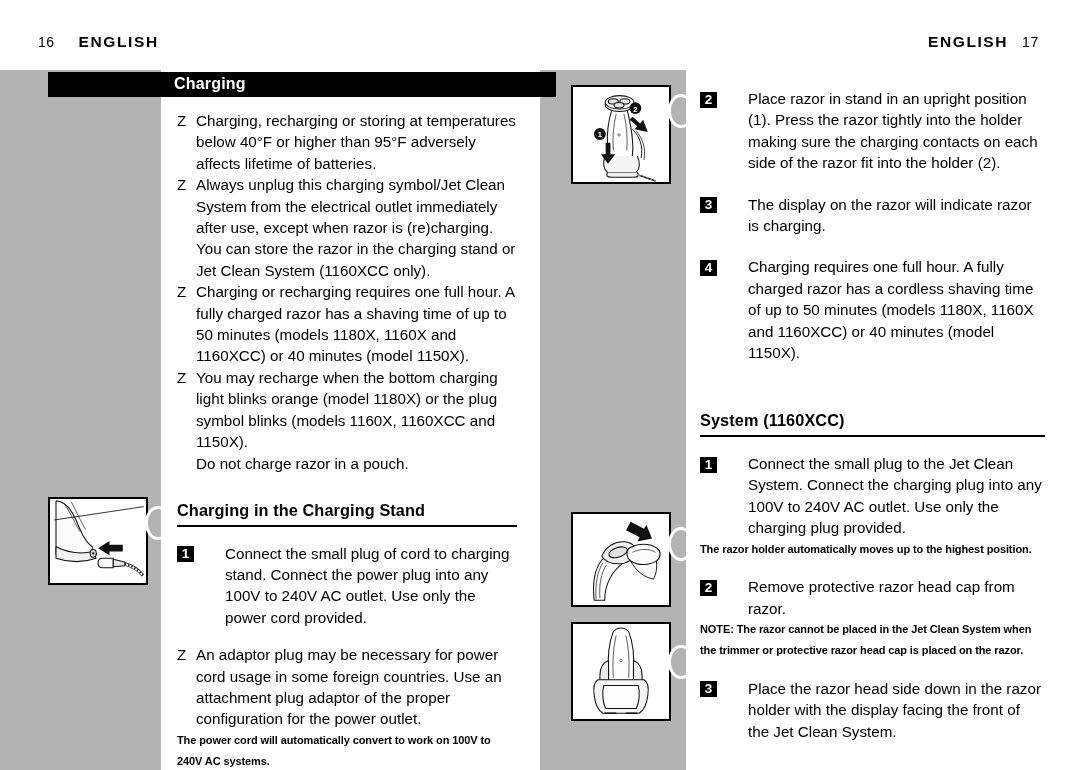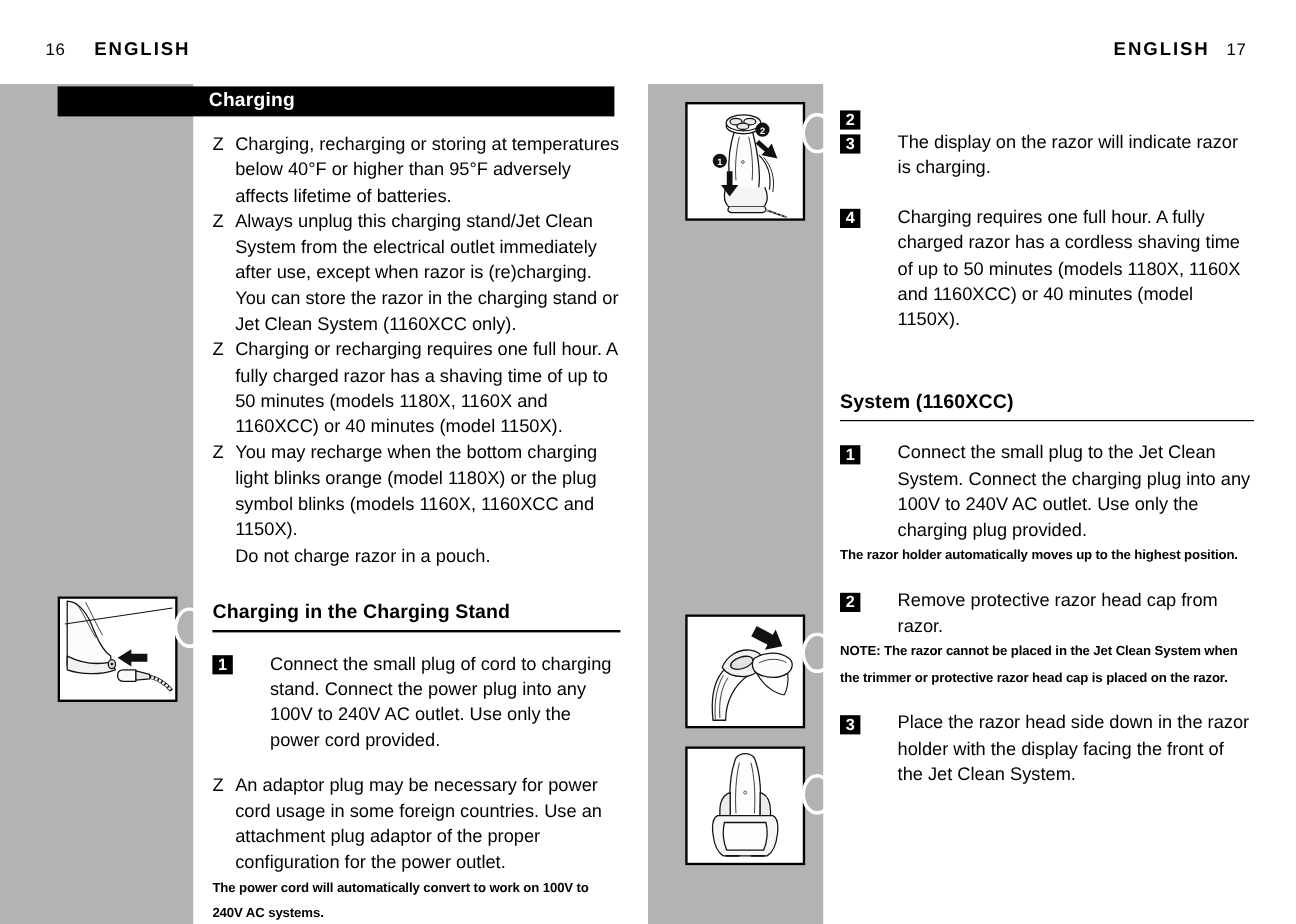--- a/index.html
+++ b/index.html
@@ -44,21 +44,21 @@
     letter-spacing: 0.5px;
     font-size: 14px;
   }
   #runhead-left .folio  { margin-right: 24px; }
   #runhead-right .folio { margin-left: 14px; }
 
   
   #chapter-bar {
     position: absolute;
     left: 48px; top: 72px;
-    width: 464px; height: 25px;
+    width: 508px; height: 25px;
     background: #000000;
   }
   #chapter-bar .bar-title {
     position: absolute;
     left: 126px; top: 3px;
     color: #ffffff;
     font-size: 16px;
     font-weight: bold;
     letter-spacing: 0.2px;
   }
@@ -183,21 +183,21 @@
 
   <div class="col" id="col-left">
 
     <p class="bullet">
       <span class="mk">Z</span>
       <span>Charging, recharging or storing at temperatures below 40°F or higher than 95°F adversely affects lifetime of batteries.</span>
     </p>
 
     <p class="bullet">
       <span class="mk">Z</span>
-      <span>Always unplug this charging stand/Jet Clean System from the electrical outlet immediately after use, except when razor is (re)charging. You can store the razor in the charging stand or Jet Clean System (1160XCC only).</span>
+      <span>Always unplug this charging symbol/Jet Clean System from the electrical outlet immediately after use, except when razor is (re)charging. You can store the razor in the charging stand or Jet Clean System (1160XCC only).</span>
     </p>
 
     <p class="bullet">
       <span class="mk">Z</span>
       <span>Charging or recharging requires one full hour. A fully charged razor has a shaving time of up to 50 minutes (models 1180X, 1160X and 1160XCC) or 40 minutes (model 1150X).</span>
     </p>
 
     <p class="bullet">
       <span class="mk">Z</span>
       <span>You may recharge when the bottom charging light blinks orange (model 1180X) or the plug symbol blinks (models 1160X, 1160XCC and 1150X).</span>
@@ -224,20 +224,21 @@
       <span>An adaptor plug may be necessary for power cord usage in some foreign countries.  Use an attachment plug adaptor of the proper configuration for the power outlet.</span>
     </p>
 
     <p class="alt">The power cord will automatically convert to work on 100V to 240V AC systems.</p>
   </div>
 
   <div class="col" id="col-right">
 
     <p class="numitem">
       <span class="num">2</span>
+      <span>Place razor in stand in an upright position (1).  Press the razor tightly into the holder making sure the charging contacts on each side of the razor fit into the holder (2).</span>
     </p>
 
     <div class="sp20"></div>
 
     <p class="numitem">
       <span class="num">3</span>
       <span>The display on the razor will indicate razor is charging.</span>
     </p>
 
     <div class="sp20"></div>

